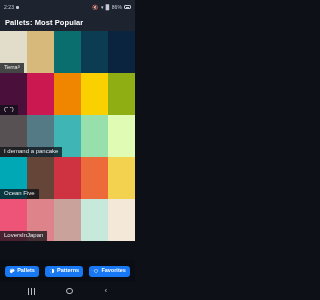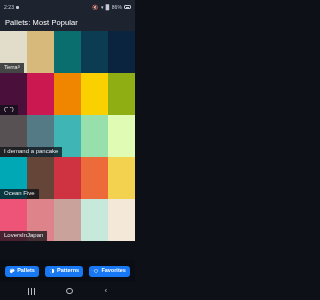--- a/index.html
+++ b/index.html
@@ -32,21 +32,21 @@
     width:65%; background:#c7ccd4;
   }
 
   
   .titlebar {
     height:17px; flex:0 0 17px;
     background:#1d2430;
     display:flex; align-items:center;
     padding:0 5px;
     color:#ffffff;
-    font-size:7.5px; font-weight:normal; letter-spacing:.1px;
+    font-size:7.5px; font-weight:bold; letter-spacing:.1px;
   }
 
   
   .list { flex:1 1 auto; overflow:hidden; background:#0d1117; }
   .palette { position:relative; height:42px; width:135px; }
   .swatches { display:flex; height:100%; width:100%; }
   .swatch { flex:1 1 20%; height:100%; }
   .pal-label {
     position:absolute; left:0; bottom:0;
     padding:1px 4px 1.5px 4px;

